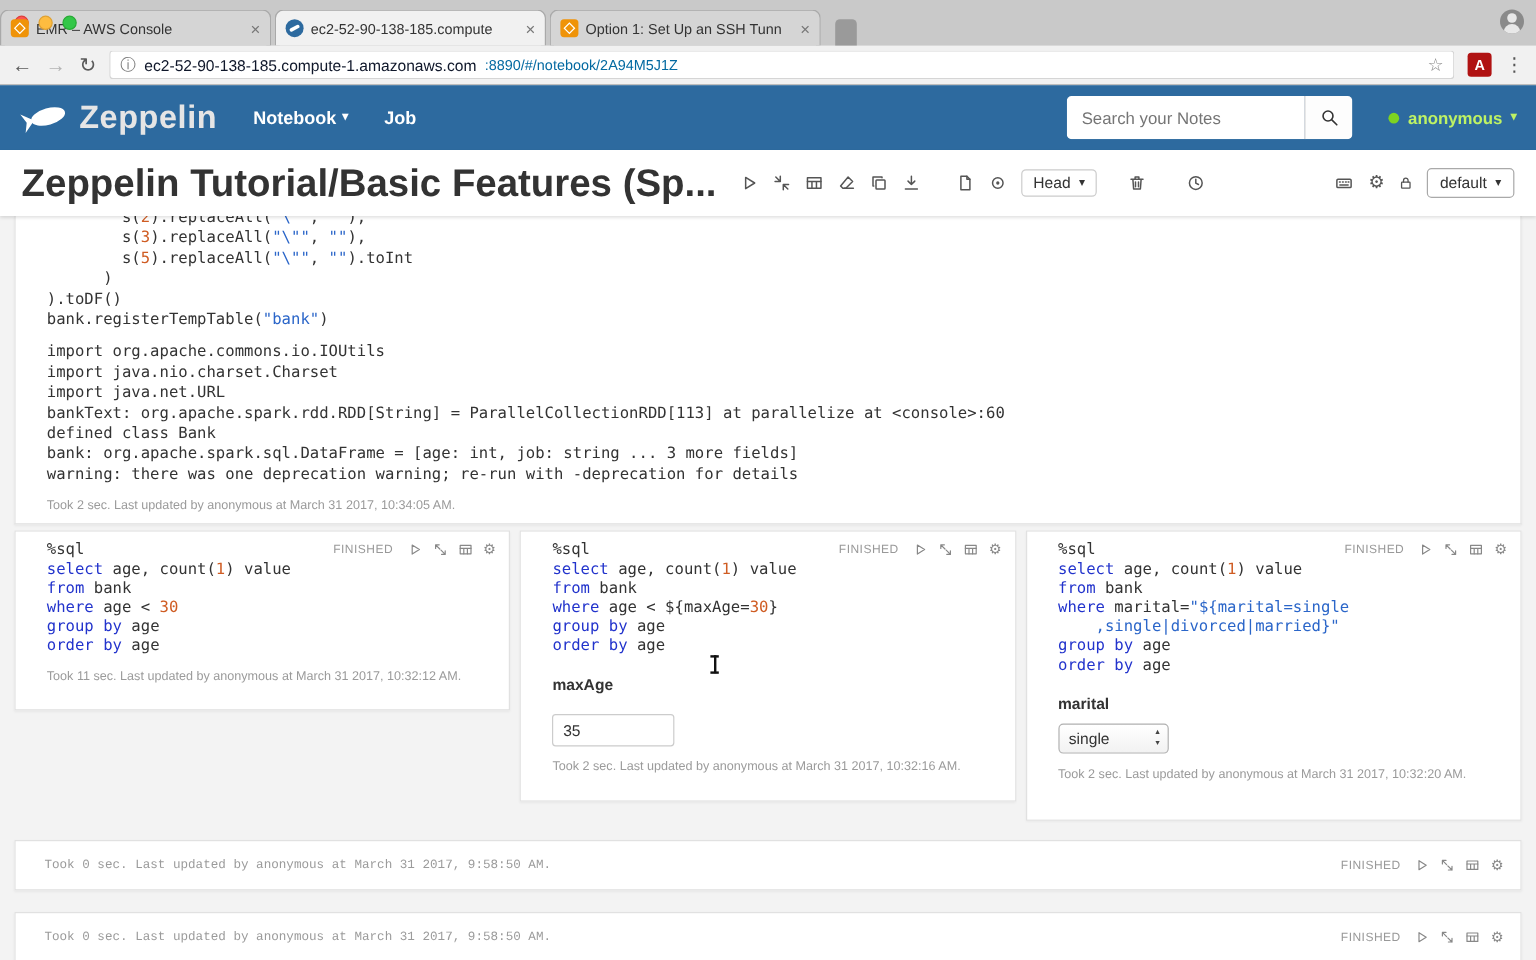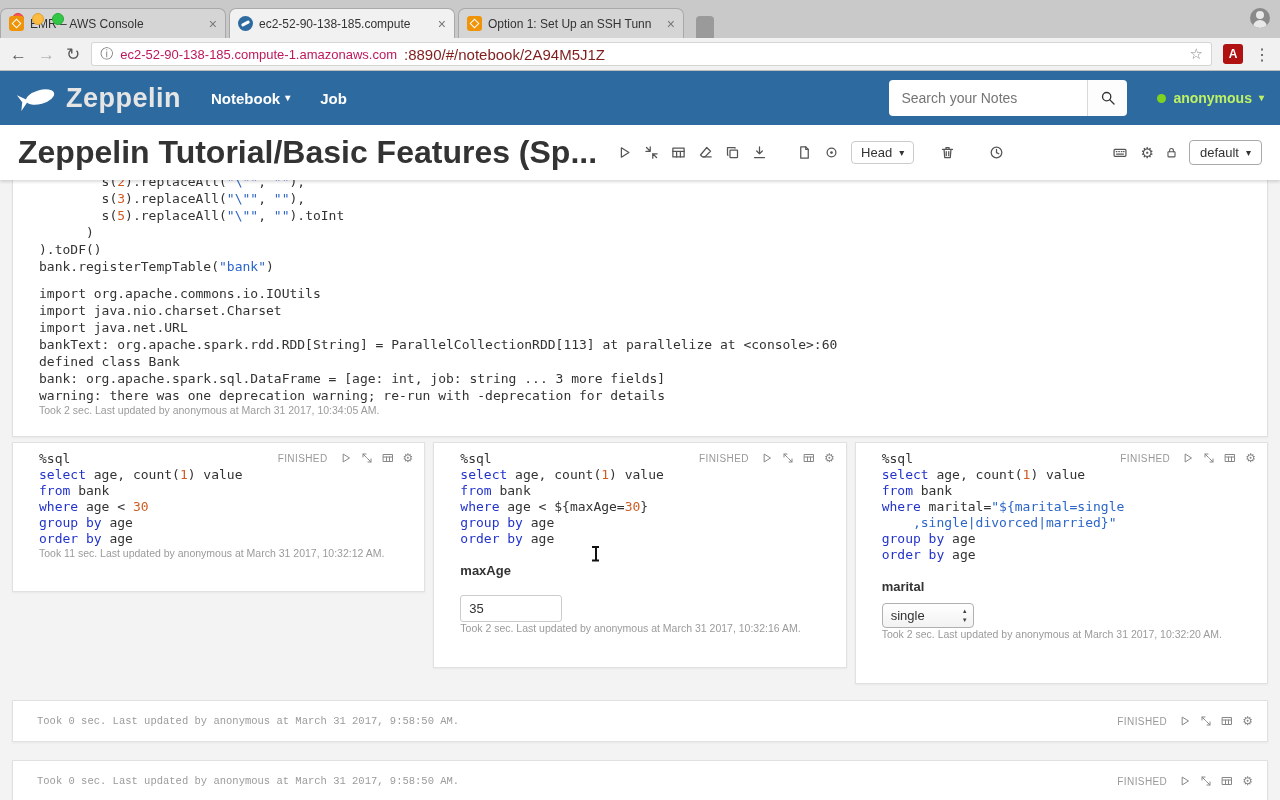--- a/index.html
+++ b/index.html
@@ -39,22 +39,22 @@
     background:#e8e8e8; border-radius:7px 7px 0 0; }
 
   .urlbar { height:33px; background:#f1f1f1; border-bottom:1px solid #bdbdbd;
     display:flex; align-items:center; padding:0 10px; gap:11px; }
   .nav-glyph { font-size:17px; color:#5a5a5a; line-height:1; }
   .nav-glyph.disabled { color:#b3b3b3; }
   .omnibox { flex:1; height:24px; background:#fff; border-radius:3px;
     box-shadow:inset 0 0 0 1px #d5d5d5; display:flex; align-items:center;
     padding:0 9px; gap:7px; }
   .info-glyph { color:#777; font-size:13px; }
-  .url-host { font-size:13px; color:#be185d; white-space:nowrap; }
-  .url-rest { font-size:15px; color:#7f1d1d; white-space:nowrap; }
+  .url-host { font-size:13px; color:#0f172a; white-space:nowrap; }
+  .url-rest { font-size:12px; color:#0369a1; white-space:nowrap; }
   .star-glyph { margin-left:auto; color:#888; font-size:15px; }
   .adobe-ext { width:20px; height:20px; border-radius:3px; background:#b01212; color:#fff;
     font-size:12px; font-weight:bold; display:flex; align-items:center; justify-content:center; }
   .dots-glyph { color:#555; font-size:16px; }
 
   
   .zep-nav { height:54px; background:#2d6a9f; display:flex; align-items:center;
     padding:0 16px; gap:30px; }
   .brand { display:flex; align-items:center; gap:8px; color:#fff; }
   .brand svg { width:42px; height:30px; }
@@ -89,21 +89,21 @@
   
   .content { height:620px; background:#f3f3f3; padding:0 12px; overflow:hidden; }
   .card { background:#fff; border:1px solid #e1e1e1; box-shadow:0 1px 2px rgba(0,0,0,.05);
     position:relative; }
   .top-card { height:257px; overflow:hidden; padding:0 12px 0 26px; border-top:none; }
   .code, .output { font-family:"DejaVu Sans Mono", monospace; font-size:13px; }
   .code { line-height:17px; }
   .cl, .ol { white-space:pre; }
   .top-card .code { margin-top:-7px; }
   .output { margin-top:10px; line-height:17px; color:#333; }
-  .p-footer { font-size:10.5px; color:#9b9b9b; }
+  .p-footer { font-size:10.5px; color:#9b9b9b; margin-top:11px; }
 
   .card-row { display:flex; gap:8px; margin-top:5px; align-items:flex-start; }
   .card-row .card { flex:1; padding:8px 10px 10px 26px; overflow:hidden; }
   .card-row .code { line-height:16px; }
   .c1 { height:150px; } .c2 { height:226px; } .c3 { height:242px; }
 
   .p-ctl { position:absolute; top:9px; right:11px; display:flex; align-items:center; gap:9px; }
   .p-status-label { font-size:10px; color:#999; letter-spacing:.4px; margin-right:3px; }
   .picon { width:12px; height:12px; color:#888; display:inline-flex; flex:none; }
   .picon.glyph { font-size:12px; line-height:1; width:auto; height:auto; }

